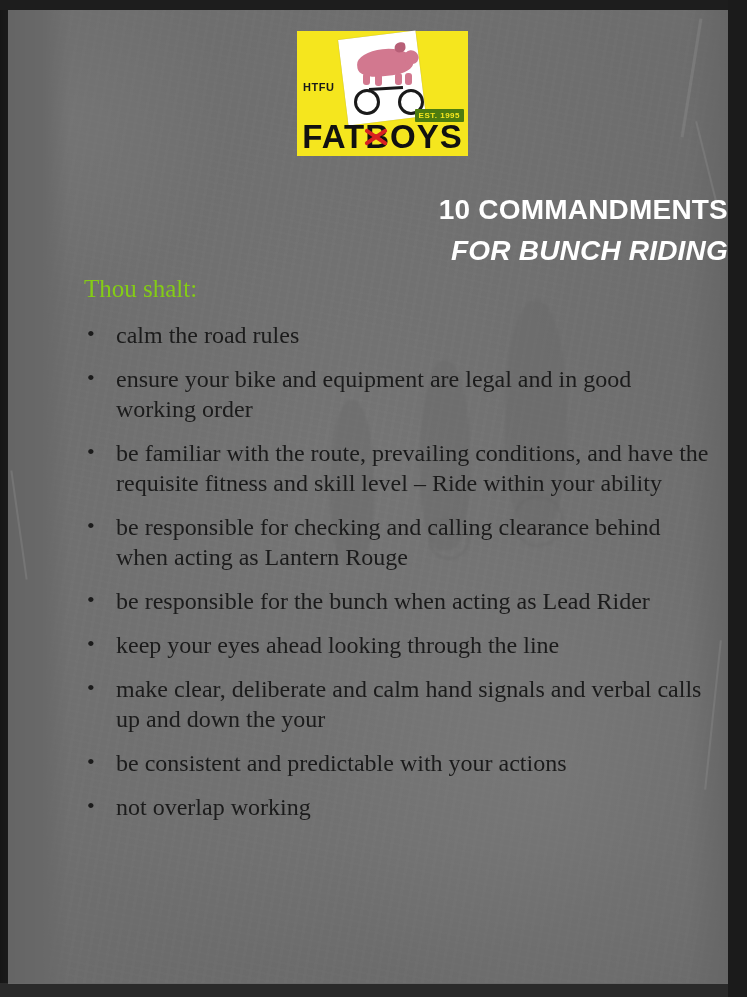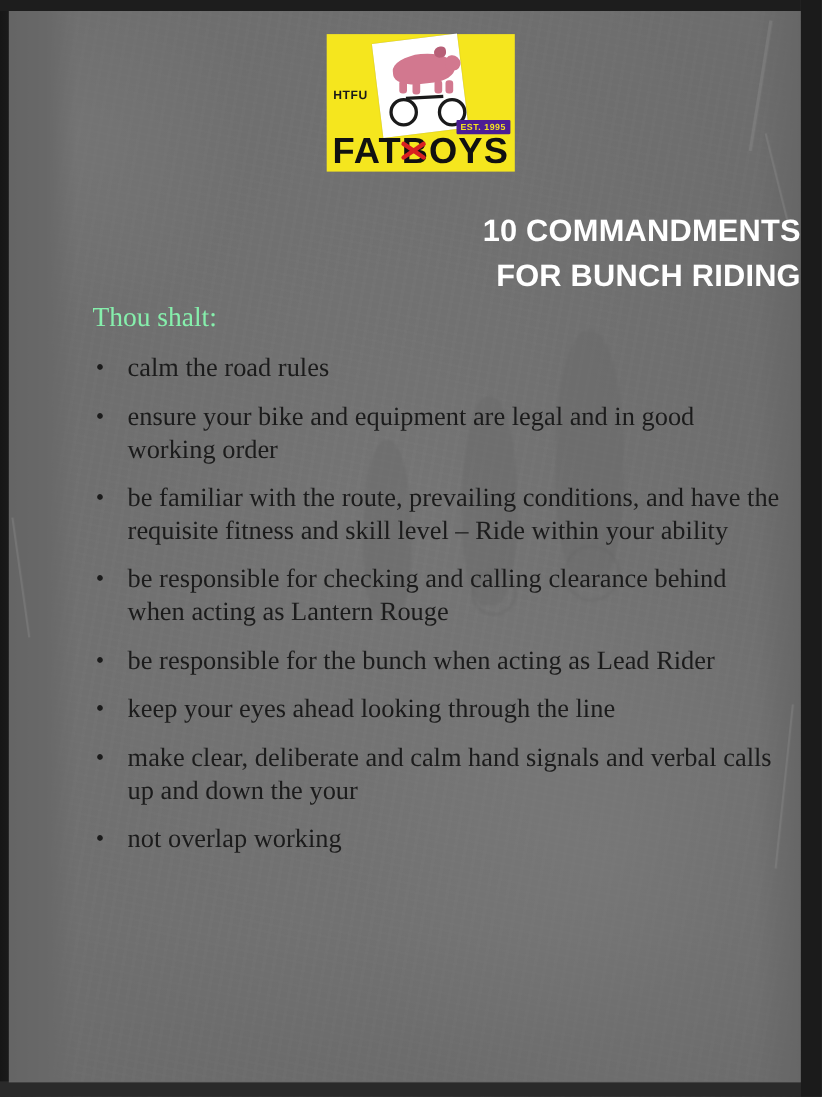--- a/index.html
+++ b/index.html
@@ -184,21 +184,21 @@
     font-weight: bold;
     color: #1a1a1a;
     letter-spacing: 0.5px;
     font-family: "Liberation Sans", sans-serif;
   }
   .logo-est {
     position: absolute;
     right: 4px;
     top: 78px;
     padding: 2px 4px;
-    background: #4c1d95;
+    background: #4d7c0f;
     color: #f5e61e;
     font-size: 8px;
     font-weight: bold;
     letter-spacing: 0.5px;
     border-radius: 1px;
   }
   .logo-word {
     position: absolute;
     left: 0;
     right: 0;
@@ -239,27 +239,28 @@
     text-align: right;
     color: #ffffff;
     font-size: 28px;
     line-height: 41px;
     font-family: "Liberation Sans", sans-serif;
     letter-spacing: 0.2px;
   }
   .title .line2 {
     display: block;
     padding-left: 8px;
+    font-style: italic;
   }
 
   .thou {
     position: absolute;
     left: 84px;
     top: 275px;
-    color: #86efac;
+    color: #84cc16;
     font-size: 25px;
     font-family: "Liberation Serif", serif;
   }
 
   
   ul.cmds {
     position: absolute;
     left: 84px;
     top: 320px;
     width: 625px;
@@ -335,16 +336,17 @@
   <div class="thou">Thou shalt:</div>
 
   <ul class="cmds">
     <li>calm the road rules</li>
     <li>ensure your bike and equipment are legal and in good working order</li>
     <li>be familiar with the route, prevailing conditions, and have the requisite fitness and skill level – Ride within your ability</li>
     <li>be responsible for checking and calling clearance behind when acting as Lantern Rouge</li>
     <li>be responsible for the bunch when acting as Lead Rider</li>
     <li>keep your eyes ahead looking through the line</li>
     <li>make clear, deliberate and calm hand signals and verbal calls up and down the your</li>
+    <li>be consistent and predictable with your actions</li>
     <li>not overlap working</li>
   </ul>
 
 </div>
 
 </body></html>

